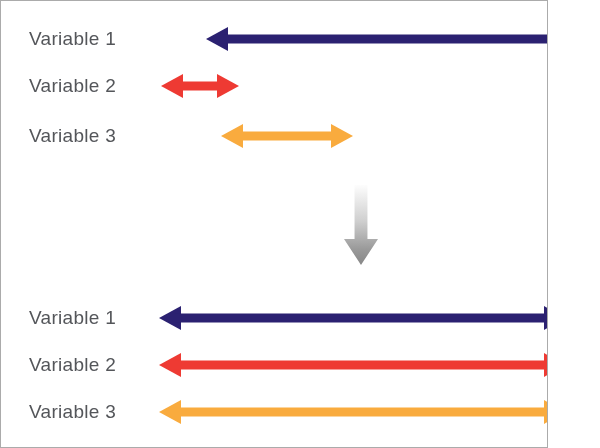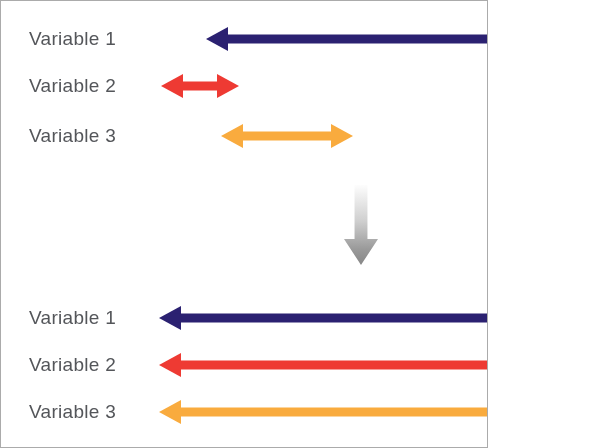--- a/index.html
+++ b/index.html
@@ -3,21 +3,21 @@
 <meta charset="utf-8">
 <style>
   html, body {
     margin: 0;
     padding: 0;
     background: #ffffff;
     font-family: "Liberation Sans", "DejaVu Sans", sans-serif;
   }
   .canvas {
     position: relative;
-    width: 488px;
+    width: 548px;
     height: 448px;
     box-sizing: border-box;
     border: 1px solid #ababab;
     background: #ffffff;
     overflow: hidden;
   }
   .row {
     position: absolute;
     left: 0;
     width: 100%;

